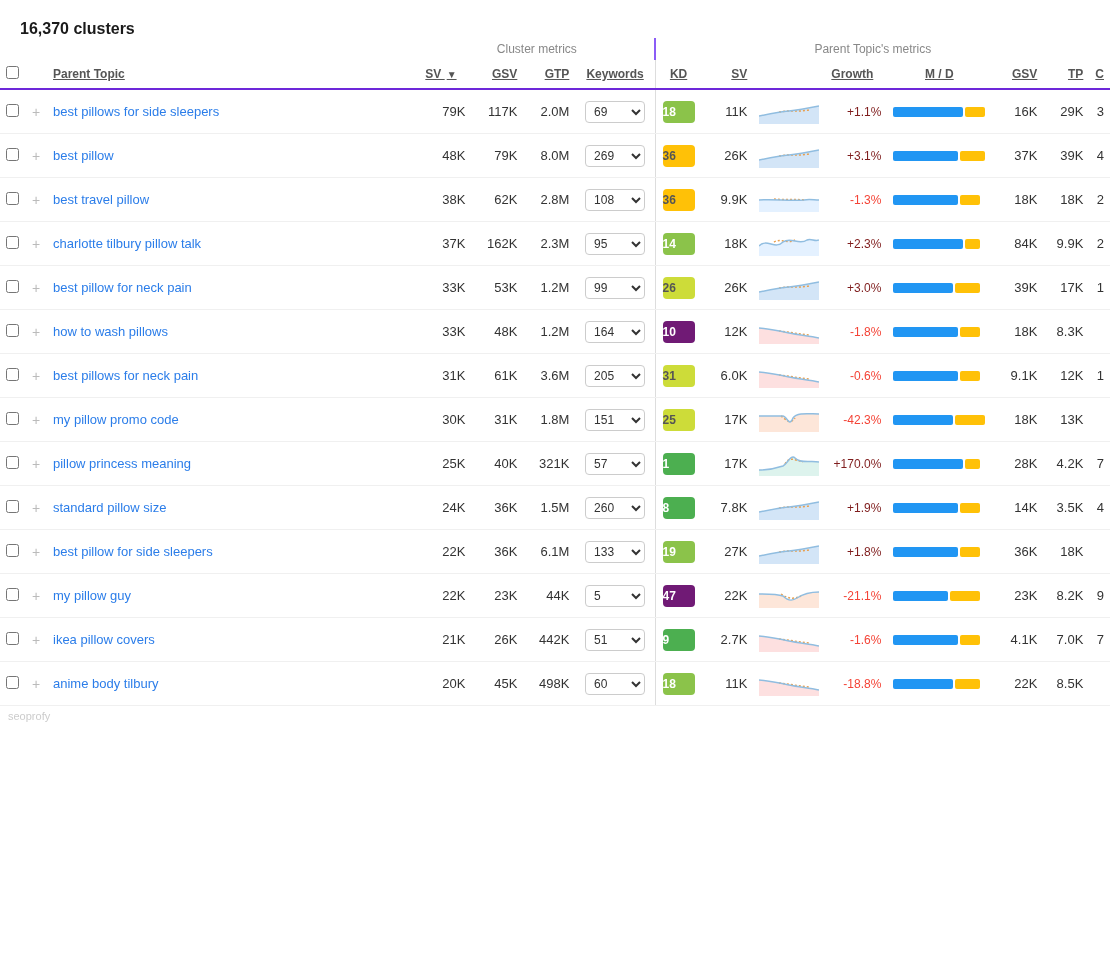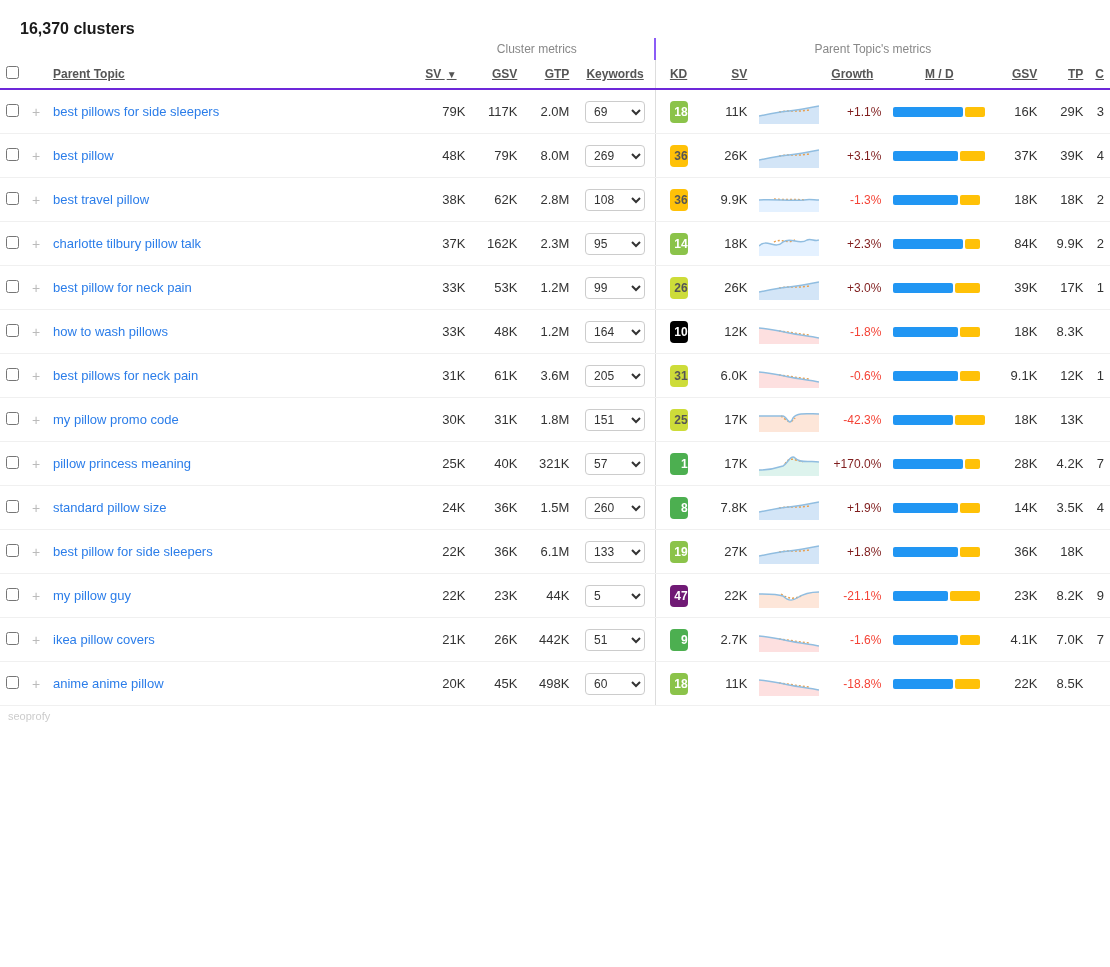--- a/index.html
+++ b/index.html
@@ -30,21 +30,21 @@
     .col-pt-sv { width: 52px; text-align: right; }
     .col-growth-chart { width: 70px; text-align: center; }
     .col-growth-pct { width: 62px; text-align: right; }
     .col-md { width: 62px; text-align: center; }
     .col-pt-gsv { width: 52px; text-align: right; }
     .col-tp { width: 46px; text-align: right; }
     .col-extra { width: 20px; text-align: right; }
     
     a.topic-link { color: #2b7de9; text-decoration: none; font-size: 13px; }
     
-    .kd-badge { display: inline-block; width: 18px; height: 22px; line-height: 22px; border-radius: 4px; font-size: 12px; font-weight: 700; color: #fff; text-align: right; }
+    .kd-badge { display: inline-block; width: 32px; height: 22px; line-height: 22px; border-radius: 4px; font-size: 12px; font-weight: 700; color: #fff; text-align: left; }
     
     .growth-pos { color: #7f1d1d; font-size: 12px; }
     .growth-neg { color: #f44336; font-size: 12px; }
     
     .keywords-select { border: 1px solid #ccc; border-radius: 4px; padding: 2px 4px; font-size: 12px; background: #fff; color: #333; cursor: pointer; min-width: 60px; }
     
     .md-bar { display: flex; align-items: center; gap: 2px; height: 10px; }
     .md-bar-blue { height: 10px; background: #2196f3; border-radius: 2px; }
     .md-bar-yellow { height: 10px; background: #ffc107; border-radius: 2px; }
     
@@ -227,21 +227,21 @@
           <td class="col-extra num-cell">1</td>
         </tr>
         <tr>
           <td class="col-checkbox"><input type="checkbox" style=""></td>
           <td class="col-plus"><span class="plus-btn">+</span></td>
           <td class="col-topic"><a href="#" class="topic-link">how to wash pillows</a></td>
           <td class="col-sv num-cell">33K</td>
           <td class="col-gsv num-cell">48K</td>
           <td class="col-gtp num-cell">1.2M</td>
           <td class="col-keywords" style="border-right: 1px solid rgb(221, 221, 221);"><select class="keywords-select"><option>164</option></select></td>
-          <td class="col-kd"><span class="kd-badge" style="background:#000000;color:#fff;">10</span></td>
+          <td class="col-kd"><span class="kd-badge" style="background:#701a75;color:#fff;">10</span></td>
           <td class="col-pt-sv num-cell">12K</td>
           <td class="col-growth-chart"><svg width="60" height="28" viewBox="0 0 60 28">
               <path d="M0,12 C10,13 20,15 30,17 C40,19 50,20 60,22 L60,28 L0,28 Z" fill="#fdd8d8" opacity="0.8"></path>
               <path d="M20,15 C30,16 40,18 50,19" stroke="#e8a050" stroke-width="1.5" fill="none" stroke-dasharray="2,2"></path>
               <path d="M0,12 C10,13 20,15 30,17 C40,19 50,20 60,22" stroke="#90bde0" stroke-width="1.5" fill="none"></path>
             </svg></td>
           <td class="col-growth-pct"><span class="growth-neg">-1.8%</span></td>
           <td class="col-md">
             <div class="md-bar">
               <div class="md-bar-blue" style="width: 65px;"></div>
@@ -430,21 +430,21 @@
               <div class="md-bar-yellow" style="width: 20px;"></div>
             </div>
           </td>
           <td class="col-pt-gsv num-cell">4.1K</td>
           <td class="col-tp num-cell">7.0K</td>
           <td class="col-extra num-cell">7</td>
         </tr>
         <tr>
           <td class="col-checkbox"><input type="checkbox" style=""></td>
           <td class="col-plus"><span class="plus-btn">+</span></td>
-          <td class="col-topic"><a href="#" class="topic-link">anime anime pillow</a></td>
+          <td class="col-topic"><a href="#" class="topic-link">anime body tilbury</a></td>
           <td class="col-sv num-cell">20K</td>
           <td class="col-gsv num-cell">45K</td>
           <td class="col-gtp num-cell">498K</td>
           <td class="col-keywords" style="border-right: 1px solid rgb(221, 221, 221);"><select class="keywords-select"><option>60</option></select></td>
           <td class="col-kd"><span class="kd-badge" style="background:#8bc34a;color:#fff;">18</span></td>
           <td class="col-pt-sv num-cell">11K</td>
           <td class="col-growth-chart"><svg width="60" height="28" viewBox="0 0 60 28">
               <path d="M0,12 C10,13 20,15 30,17 C40,19 50,20 60,22 L60,28 L0,28 Z" fill="#fdd8d8" opacity="0.8"></path>
               <path d="M20,15 C30,16 40,18 50,19" stroke="#e8a050" stroke-width="1.5" fill="none" stroke-dasharray="2,2"></path>
               <path d="M0,12 C10,13 20,15 30,17 C40,19 50,20 60,22" stroke="#90bde0" stroke-width="1.5" fill="none"></path>

